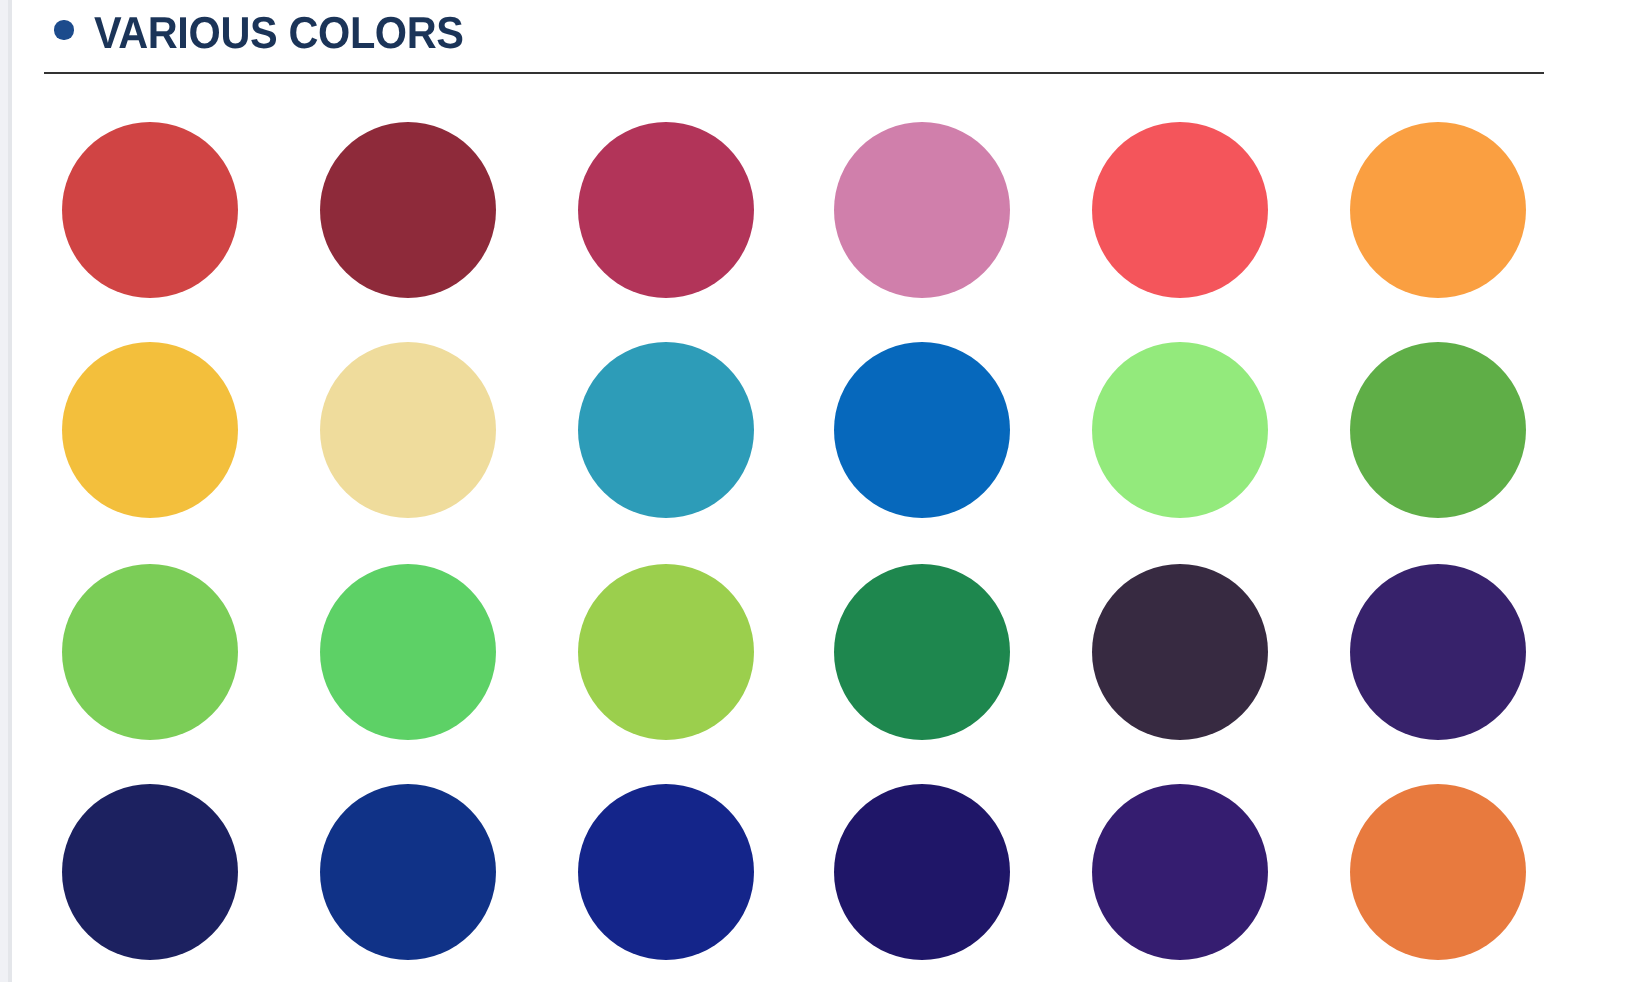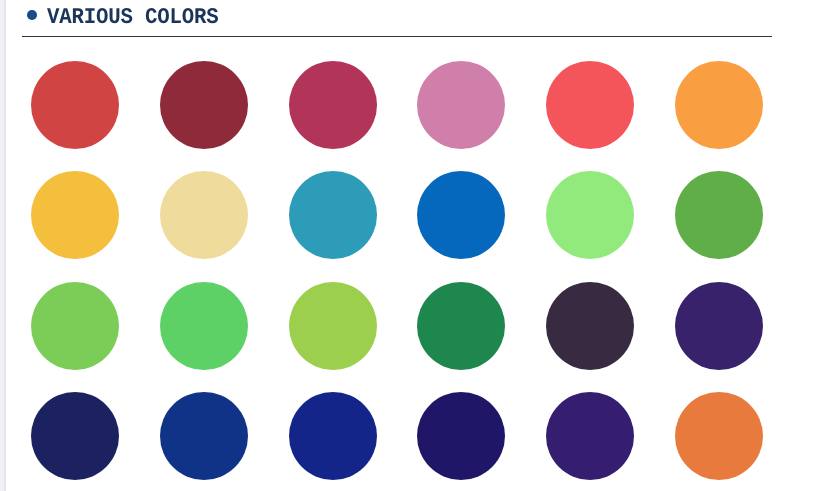--- a/index.html
+++ b/index.html
@@ -35,21 +35,20 @@
     border-right: 2px solid #e4e6ea;
     box-sizing: border-box;
   }
   .section-head {
     position: absolute;
     left: 22px;
     top: 0;
     width: 750px;
     height: 37px;
     box-sizing: border-box;
-    font-family: Liberation Mono, monospace;
   }
   .section-rule {
     position: absolute;
     left: 22px;
     top: 35.5px;
     width: 750px;
     height: 1.5px;
     background: #333333;
   }
   .bullet {

